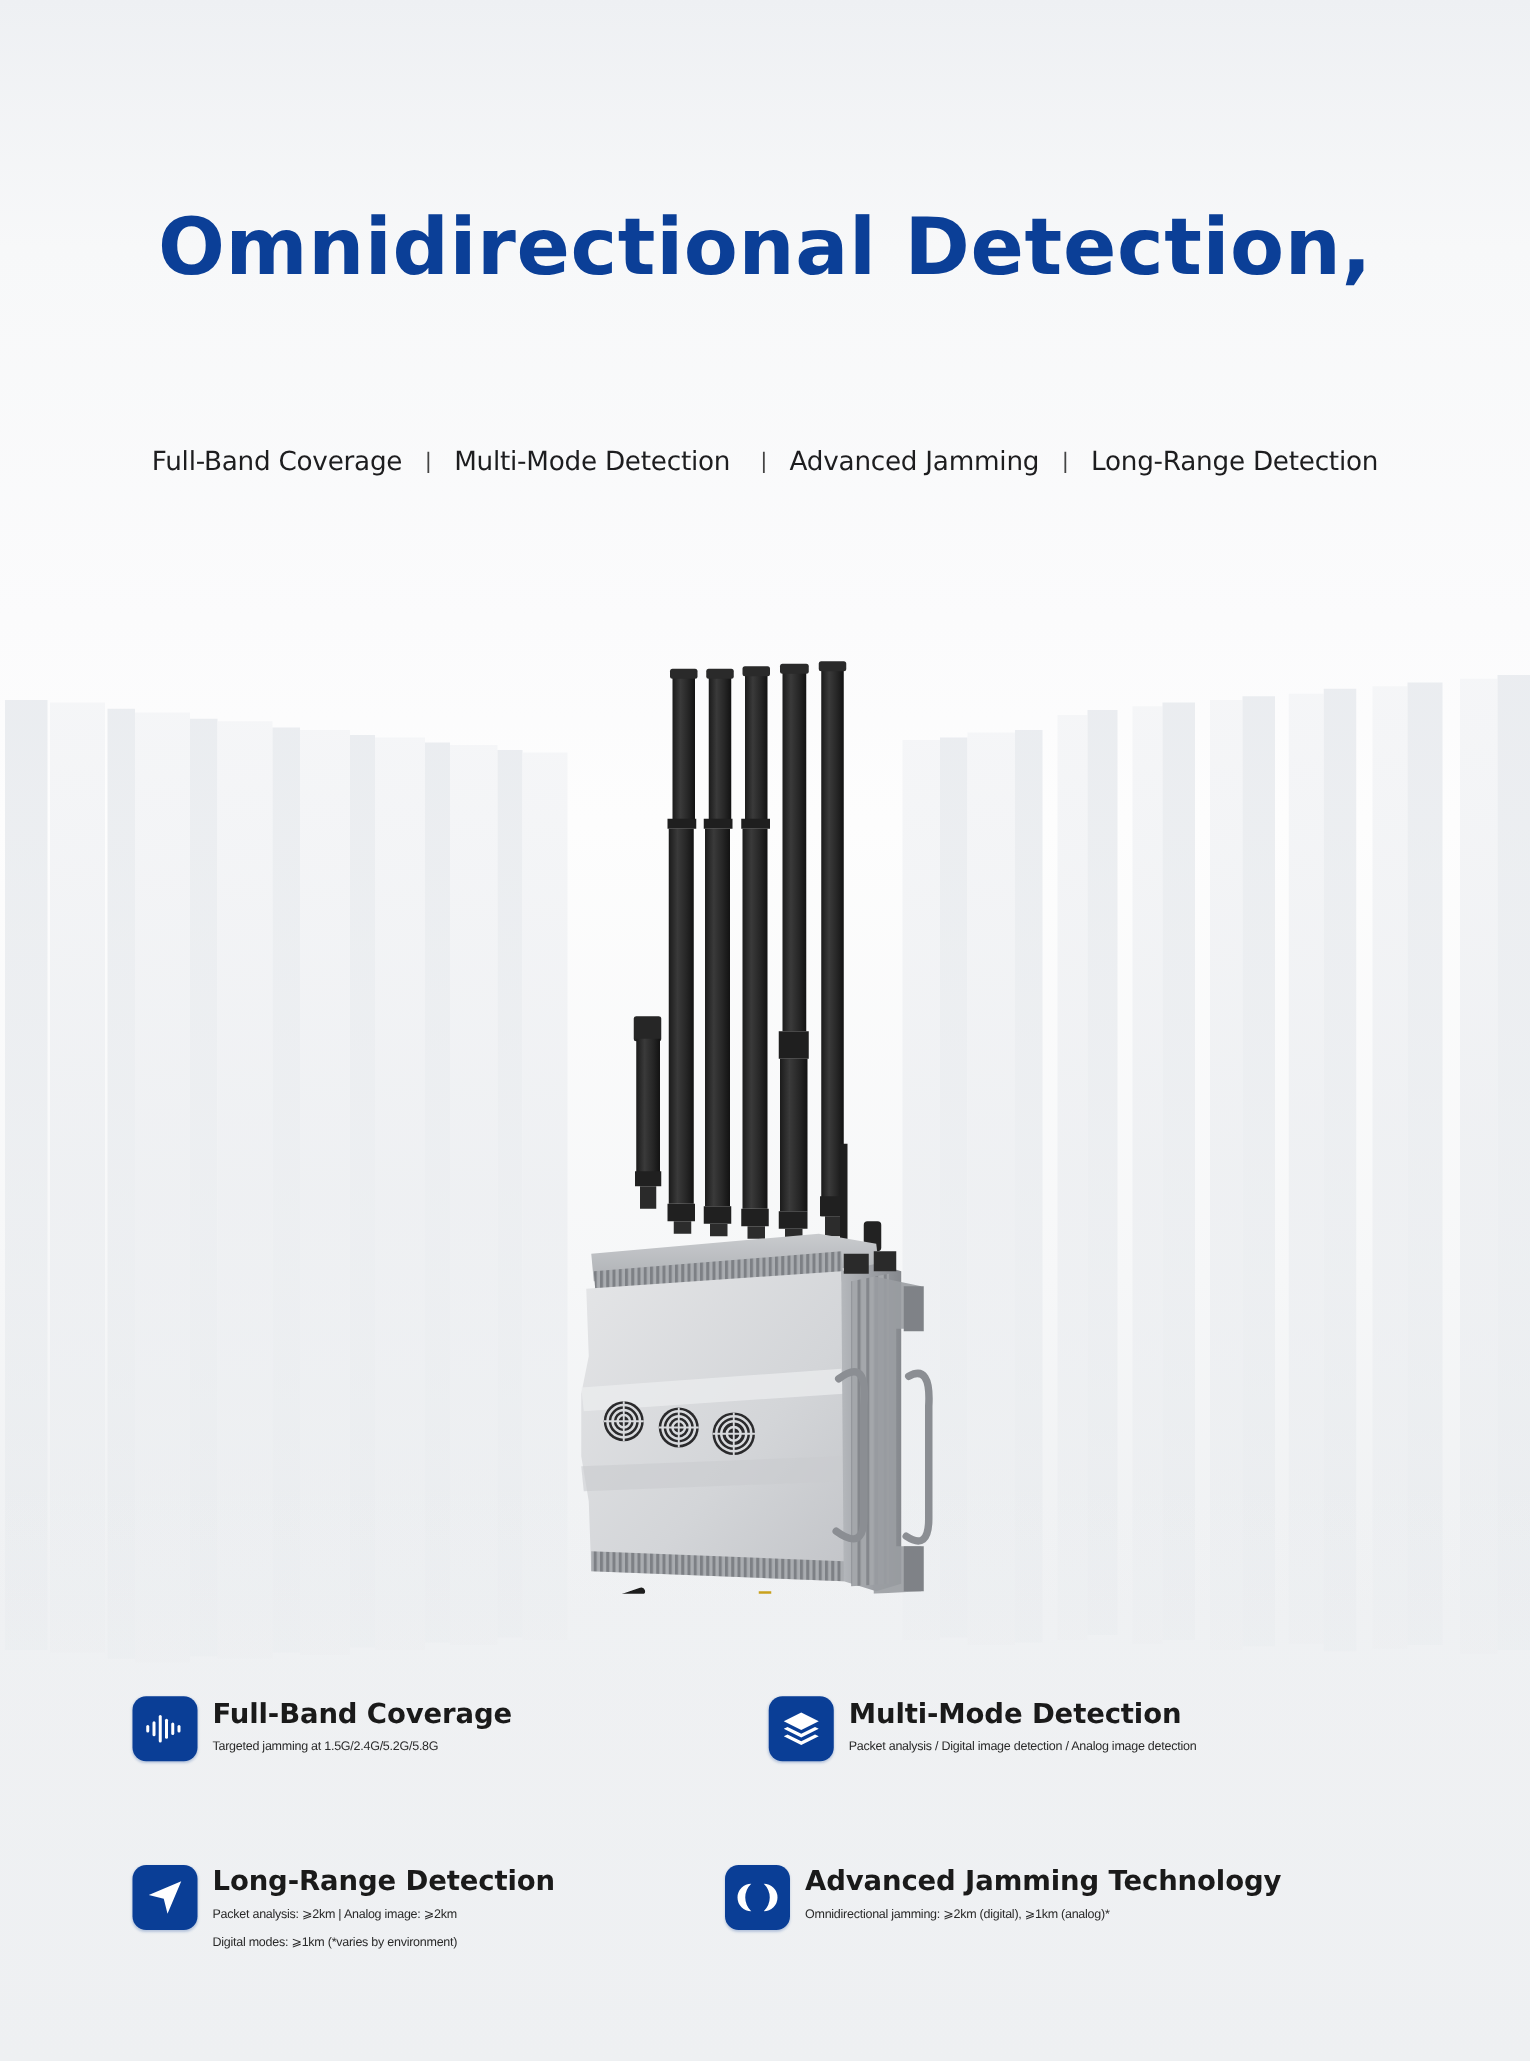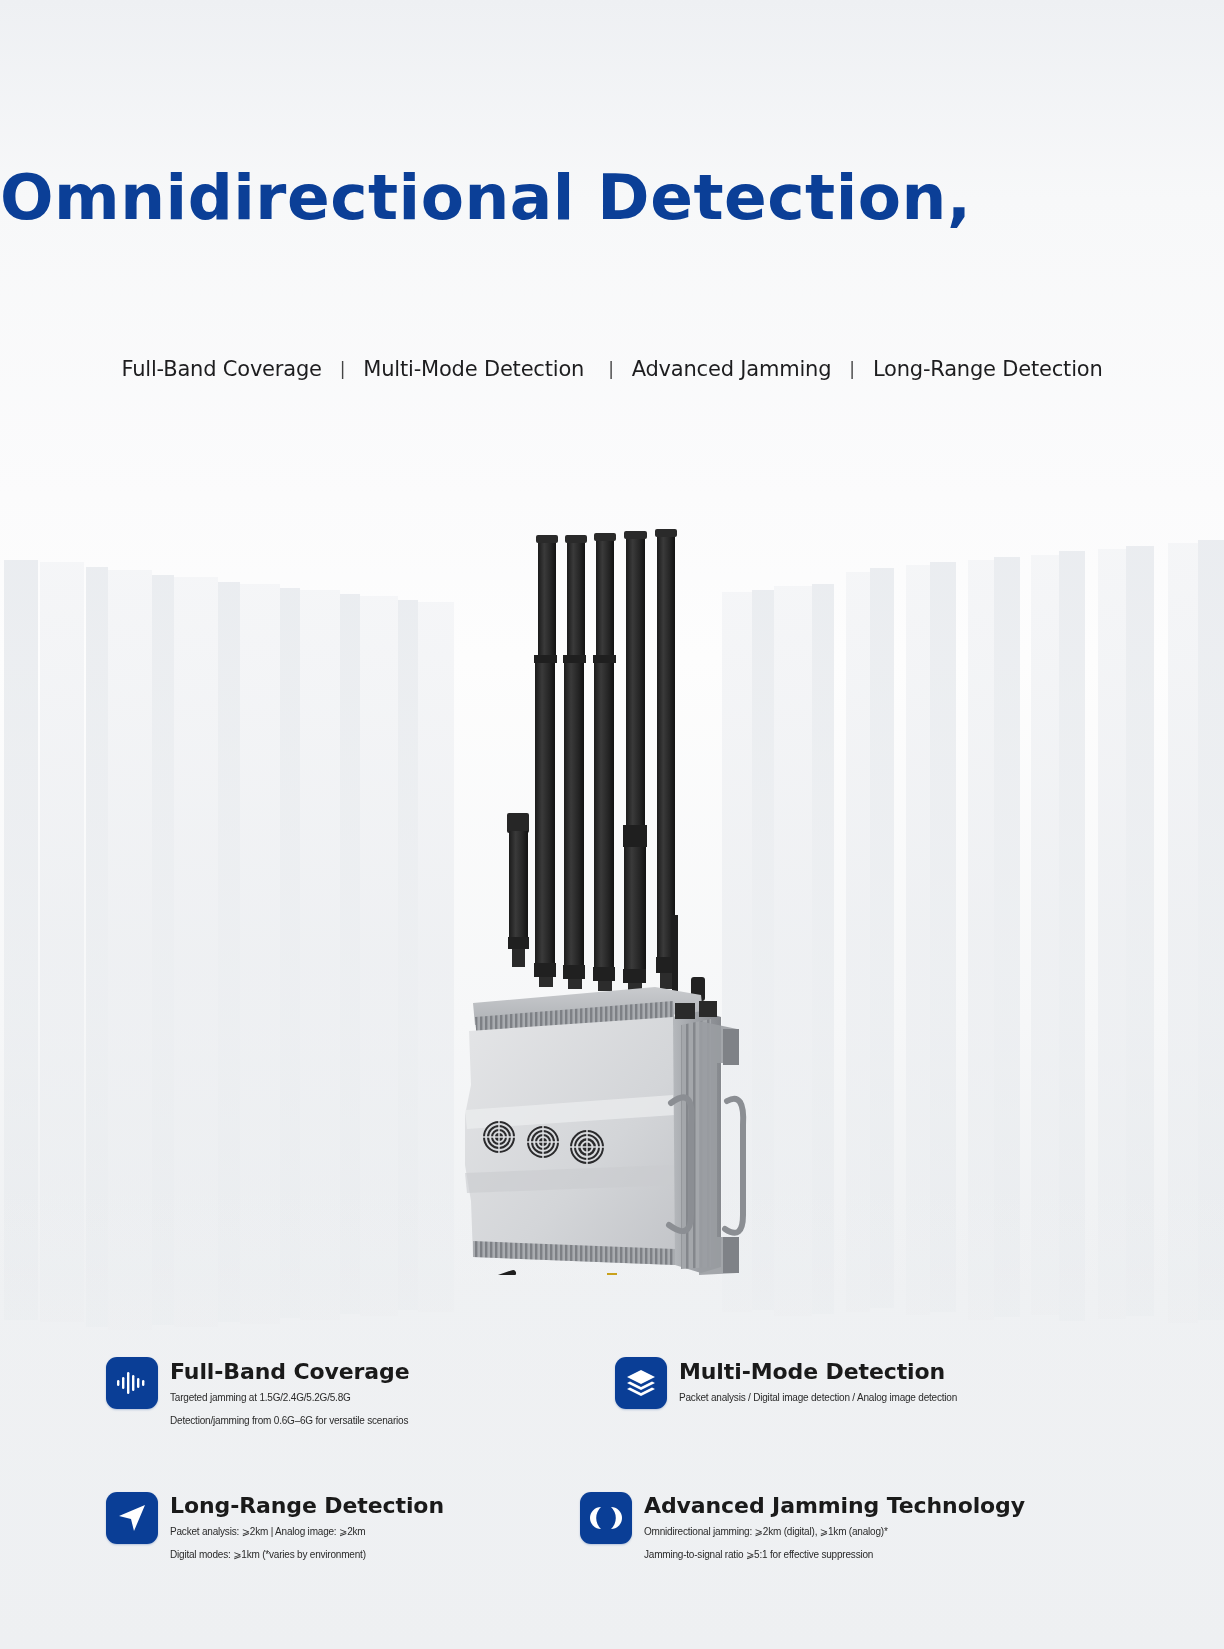--- a/index.html
+++ b/index.html
@@ -6,21 +6,21 @@
   html, body { width: 1224px; height: 1649px; overflow: hidden; }
   body {
     position: relative;
     font-family: "Liberation Sans", "DejaVu Sans", sans-serif;
     background: linear-gradient(180deg, #eef0f3 0%, #f7f8f9 12%, #fbfbfc 30%, #fdfdfd 40%, #f6f7f8 62%, #eef0f2 78%, #ebedf0 100%);
   }
   .bg-layer { position: absolute; left: 0; top: 0; width: 1224px; height: 1649px; pointer-events: none; }
 
   .title {
     position: absolute; left: 0; top: 158px; width: 1224px;
-    color: #0b3f97;
+    text-align: center; color: #0b3f97;
     font-family: "DejaVu Sans", sans-serif; font-weight: bold;
     font-size: 63px; line-height: 80px; letter-spacing: 0.5px;
   }
   .subtitle {
     position: absolute; left: 0; top: 357px; width: 1224px;
     display: flex; justify-content: center; align-items: center;
     color: #1d1d1f; font-family: "DejaVu Sans", sans-serif;
     font-size: 21px; letter-spacing: -0.2px;
   }
   .subtitle .sep { color: #444; font-size: 17px; margin: 0 18px; }
@@ -264,21 +264,20 @@
         <rect x="11" y="2" width="2.4" height="22" rx="1.2"></rect>
         <rect x="16" y="5" width="2.4" height="16" rx="1.2"></rect>
         <rect x="21" y="8" width="2.4" height="10" rx="1.2"></rect>
         <rect x="26" y="10" width="2.4" height="6" rx="1.2"></rect>
       </g>
     </svg>
   </div>
   <div class="texts">
     <div class="ftitle">Full-Band Coverage</div>
     <div class="fline">Targeted jamming at 1.5G/2.4G/5.2G/5.8G</div>
-    <div class="fline">Detection/jamming from 0.6G–6G for versatile scenarios</div>
   </div>
 </div>
 
 <div class="feature f2">
   <div class="icon">
     <svg width="32" height="30" viewBox="0 0 32 30">
       <g fill="#ffffff">
         <path d="M16 2 L30 9 L16 16 L2 9 Z"></path>
         <path d="M5 13.5 L16 19 L27 13.5 L30 15 L16 22 L2 15 Z"></path>
         <path d="M5 19.5 L16 25 L27 19.5 L30 21 L16 28 L2 21 Z"></path>
@@ -307,15 +306,14 @@
 <div class="feature f4">
   <div class="icon">
     <svg width="36" height="26" viewBox="0 0 36 26">
       <path d="M13 2 A11 11 0 1 0 13 24 A15 15 0 0 1 13 2 Z" fill="#ffffff"></path>
       <path d="M23 2 A11 11 0 1 1 23 24 A15 15 0 0 0 23 2 Z" fill="#ffffff"></path>
     </svg>
   </div>
   <div class="texts">
     <div class="ftitle">Advanced Jamming Technology</div>
     <div class="fline">Omnidirectional jamming: ⩾2km (digital), ⩾1km (analog)*</div>
-    <div class="fline">Jamming-to-signal ratio ⩾5:1 for effective suppression</div>
   </div>
 </div>
 
 </body></html>

